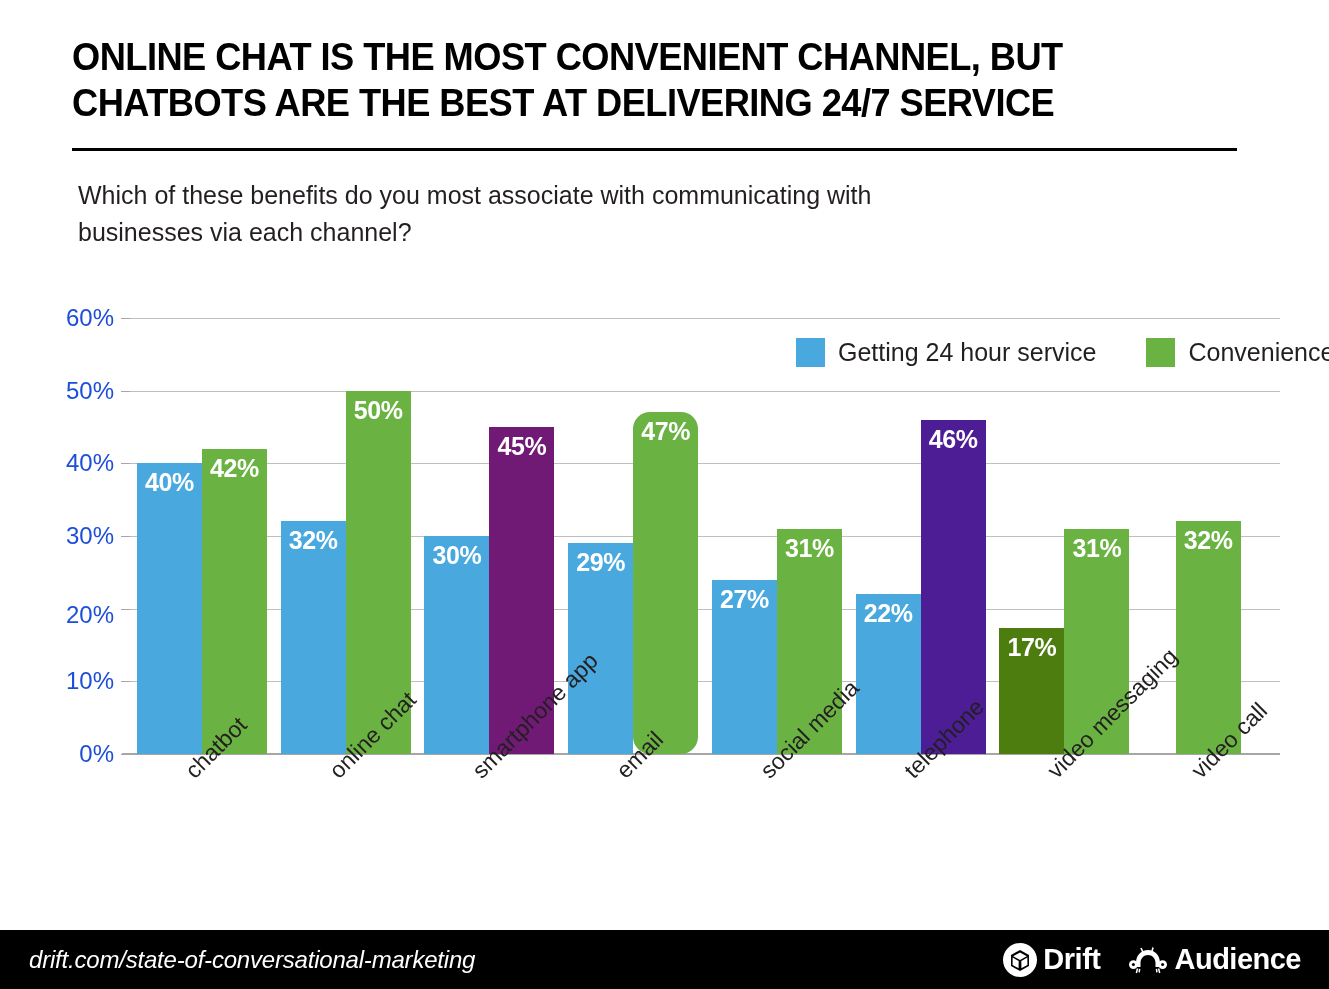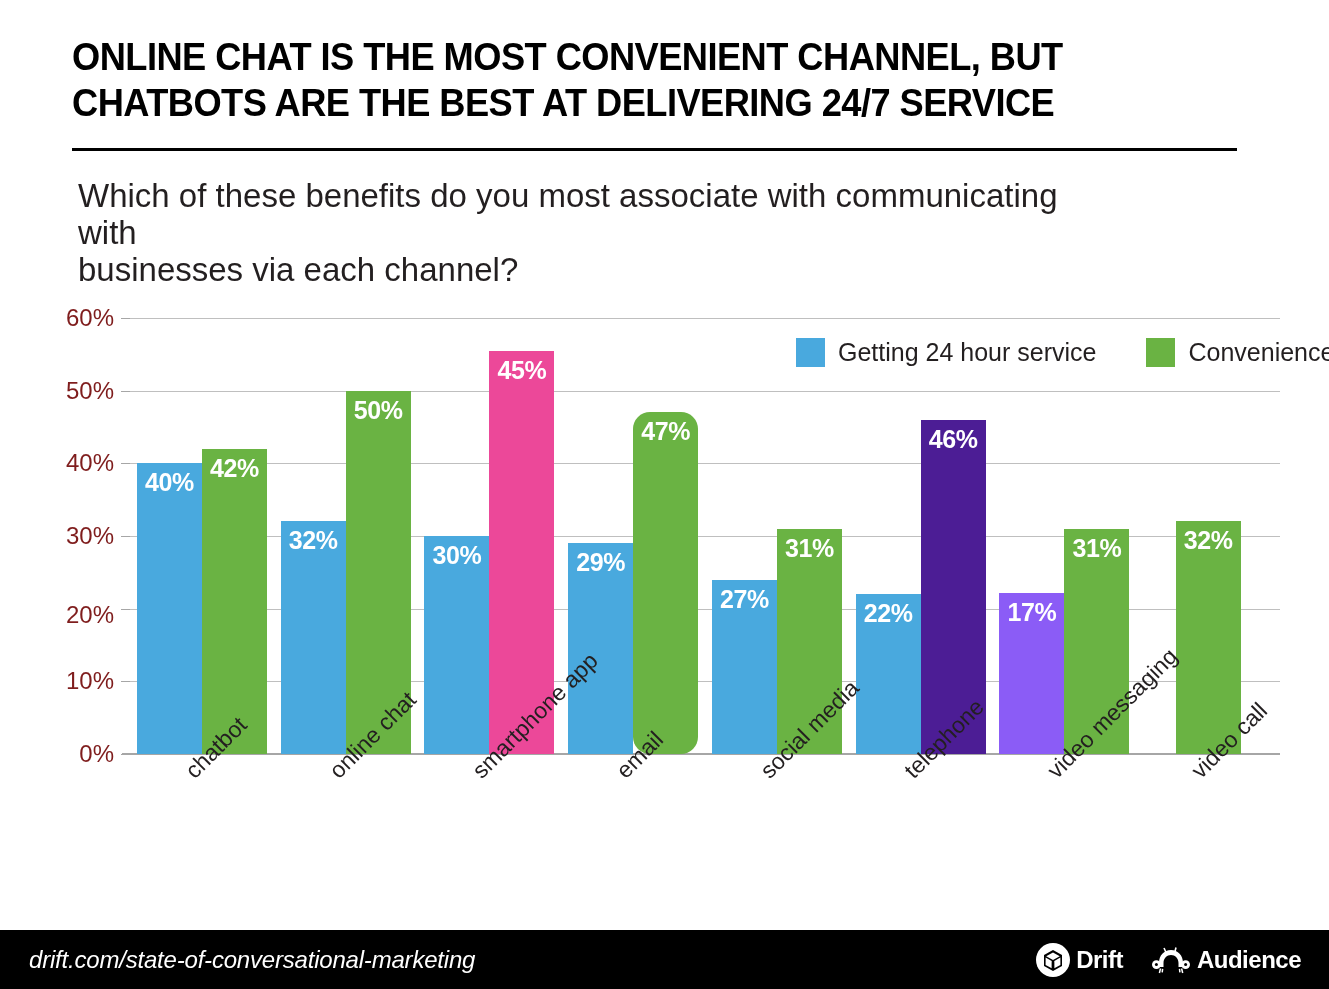--- a/index.html
+++ b/index.html
@@ -40,21 +40,21 @@
     top: 148px;
     width: 1165px;
     height: 3px;
     background: #000000;
   }
   #chart-subtitle {
     position: absolute;
     left: 78px;
     top: 177px;
     width: 1010px;
-    font-size: 33px;
+    font-size: 25px;
     line-height: 37px;
     color: #231f20;
     white-space: pre-line;
   }
 
   
   #plot-wrap {
     position: absolute;
     left: 0;
     top: 0;
@@ -90,21 +90,21 @@
     width: 9px;
     height: 1px;
     background: #a6a6a6;
   }
   .y-tick-label {
     position: absolute;
     right: 100%;
     margin-right: 16px;
     transform: translateY(-50%);
     font-size: 24px;
-    color: #7f1d1d;
+    color: #1d4ed8;
     white-space: nowrap;
   }
 
   
   #bars-layer {
     position: absolute;
     left: 0;
     top: 0;
     width: 100%;
     height: 100%;
@@ -203,21 +203,21 @@
     gap: 28px;
   }
   .logo {
     display: flex;
     align-items: center;
     gap: 6px;
   }
   .logo-text {
     color: #ffffff;
     font-weight: bold;
-    font-size: 24px;
+    font-size: 29px;
     letter-spacing: -0.5px;
     white-space: nowrap;
   }
 </style>
 </head>
 <body>
 
 <div id="header">
   <h1 id="chart-title">ONLINE CHAT IS THE MOST CONVENIENT CHANNEL, BUT
 CHATBOTS ARE THE BEST AT DELIVERING 24/7 SERVICE</h1>
@@ -268,21 +268,21 @@
             <span class="bar-label">32%</span>
           </div>
           <div class="bar series-1" style="height: 363.333px; background: rgb(106, 179, 67);">
             <span class="bar-label">50%</span>
           </div>
         </div>
         <div class="bar-group" style="left: 287.5px; width: 143.75px;">
           <div class="bar series-0" style="height: 218px; background: rgb(73, 169, 222);">
             <span class="bar-label">30%</span>
           </div>
-          <div class="bar series-1" style="height: 403px; background: #ec4899;">
+          <div class="bar series-1" style="height: 327px; background: #701a75;">
             <span class="bar-label">45%</span>
           </div>
         </div>
         <div class="bar-group" style="left: 431.25px; width: 143.75px;">
           <div class="bar series-0" style="height: 210.733px; background: rgb(73, 169, 222);">
             <span class="bar-label">29%</span>
           </div>
           <div class="bar series-1" style="height: 341.533px; background: rgb(106, 179, 67); border-radius: 17px;">
             <span class="bar-label">47%</span>
           </div>
@@ -297,21 +297,21 @@
         </div>
         <div class="bar-group" style="left: 718.75px; width: 143.75px;">
           <div class="bar series-0" style="height: 159.867px; background: rgb(73, 169, 222);">
             <span class="bar-label">22%</span>
           </div>
           <div class="bar series-1" style="height: 334.267px; background: #4c1d95;">
             <span class="bar-label">46%</span>
           </div>
         </div>
         <div class="bar-group" style="left: 862.5px; width: 143.75px;">
-          <div class="bar series-0" style="height: 161px; background: #8b5cf6;">
+          <div class="bar series-0" style="height: 126px; background: #4d7c0f;">
             <span class="bar-label">17%</span>
           </div>
           <div class="bar series-1" style="height: 225.267px; background: rgb(106, 179, 67);">
             <span class="bar-label">31%</span>
           </div>
         </div>
         <div class="bar-group" style="left: 1006.25px; width: 143.75px;">
           <div class="bar series-1" style="height: 232.533px; background: rgb(106, 179, 67);">
             <span class="bar-label">32%</span>
           </div>

